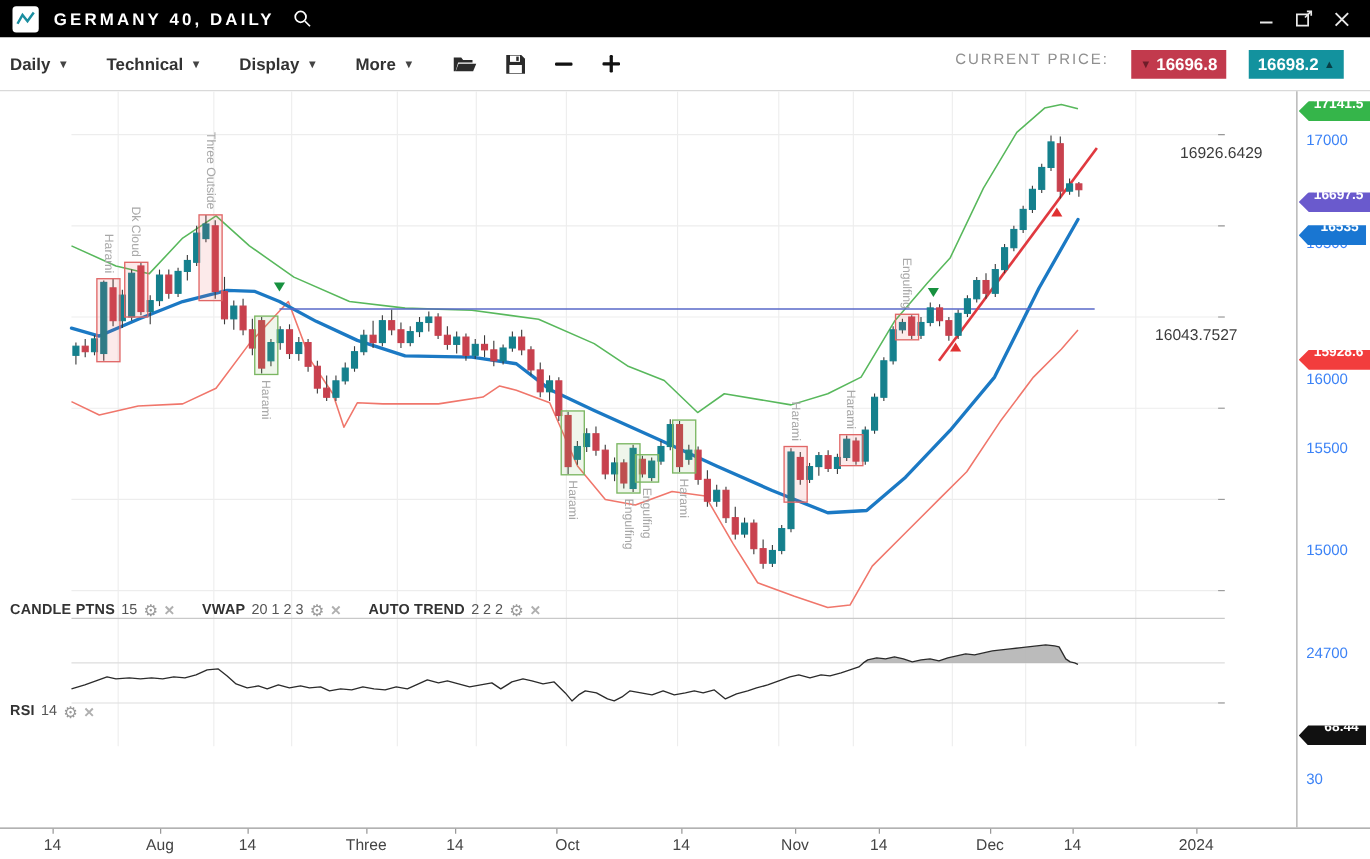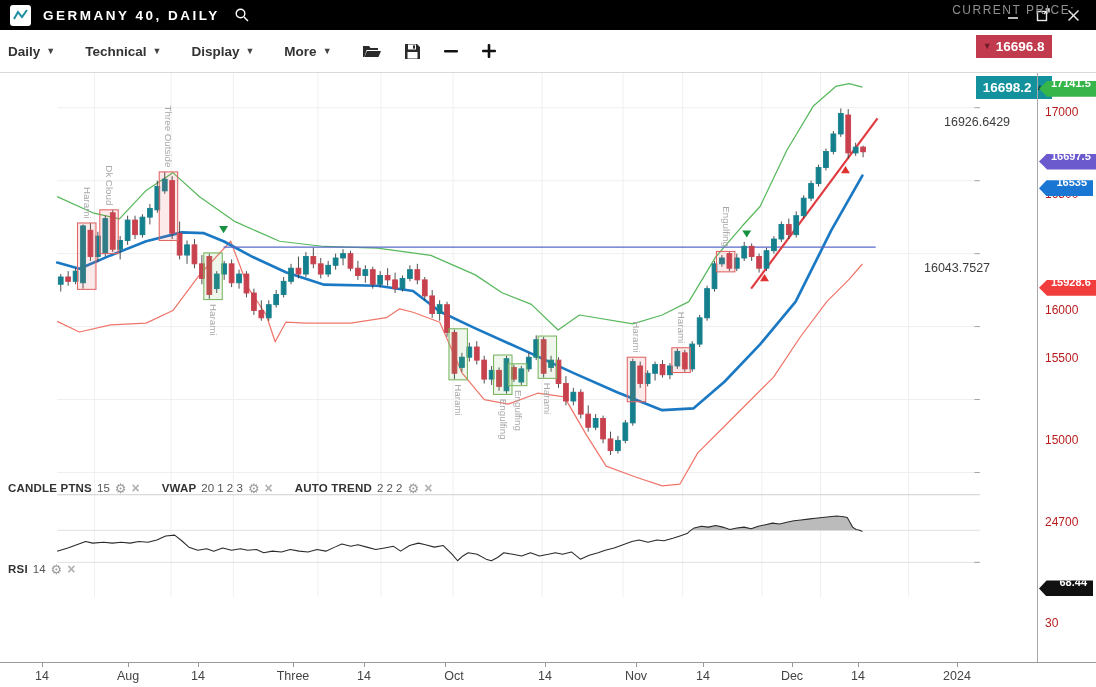--- a/index.html
+++ b/index.html
@@ -16,32 +16,32 @@
   #search-ic { margin-left:14px; display:flex; align-items:center; }
   #win-controls { margin-left:auto; display:flex; align-items:center; gap:17px; padding-right:6px; }
   .winbtn { color:#e8e8e8; display:flex; align-items:center; cursor:default; }
 
   
   #toolbar { position:absolute; left:0; top:30px; width:1096px; height:43px; background:#fff;
     border-bottom:1px solid #d9d9d9; display:flex; align-items:center; padding:0 8px; }
   .menu { font-size:13.5px; font-weight:600; color:#333; margin-right:30px; display:flex; align-items:center; gap:6px; }
   .caret { font-size:9px; color:#444; }
   .tool-ic { margin-right:22px; display:flex; align-items:center; }
-  #cp-group { margin-left:auto; display:flex; align-items:center; gap:18px; padding-right:13px;flex-direction:column; }
+  #cp-group { margin-left:auto; display:flex; gap:18px; padding-right:13px; }
   #cp-label { font-size:12px; color:#8f8f8f; letter-spacing:1.5px; font-weight:400; }
   .price-badge { height:23px; min-width:76px; display:flex; align-items:center; justify-content:center;
     color:#fff; font-size:13.5px; font-weight:700; padding:0 7px; gap:4px; }
   .mini-arrow { font-size:9px; line-height:1; }
 
   
   #chart-wrap { position:absolute; left:0; top:73px; width:1037px; height:589px; }
   #chart-svg { position:absolute; left:0; top:0; }
   #axis-border { position:absolute; left:1037px; top:73px; width:1px; height:589px; background:#aaa; }
   #price-axis { position:absolute; left:1037px; top:73px; width:59px; height:589px; }
-  .tick-label { position:absolute; left:8px; transform:translateY(-50%); font-size:12px; color:#b91c1c; }
+  .tick-label { position:absolute; left:8px; transform:translateY(-50%); font-size:12px; color:#3b82f6; }
   .axis-badge { position:absolute; left:2px; transform:translateY(-50%); height:16px; min-width:54px;
     color:#fff; font-size:11px; font-weight:700; display:flex; align-items:center; justify-content:flex-end;
     padding:0 6px 12px 12px; clip-path:polygon(0 50%, 14% 0, 100% 0, 100% 100%, 14% 100%); z-index:3; }
   .chart-note { position:absolute; font-size:12.5px; color:#3c3c3c; z-index:2; }
 
   
   .chip-row { position:absolute; display:flex; align-items:center; gap:22px; z-index:4; }
   .chip { display:flex; align-items:center; gap:5px; }
   .chip-name { font-size:11.5px; font-weight:700; color:#333; letter-spacing:.2px; }
   .chip-params { font-size:11.5px; color:#555; }
@@ -461,21 +461,21 @@
       <span class="chip-name">RSI</span>
       <span class="chip-params">14</span>
       <span class="gear">⚙</span>
       <span class="chip-x">×</span>
       </span>
   </div>
 
   <div id="price-axis">
       <div class="tick-label" style="top: 39px;">17000</div>
       <div class="tick-label" style="top: 121px;">16500</div>
-      <div class="tick-label" style="top: 216px; margin-top: 21px;">16000</div>
+      <div class="tick-label" style="top: 209px; margin-top: 21px;">16000</div>
       <div class="tick-label" style="top: 285px;">15500</div>
       <div class="tick-label" style="top: 367px;">15000</div>
       <div class="tick-label" style="top: 449px;">24700</div>
       <div class="tick-label" style="top: 550px;">30</div>
       <div class="axis-badge" style="top: 15.794px; background: rgb(53, 181, 74);">17141.5</div>
       <div class="axis-badge" style="top: 88.61px; background: rgb(106, 90, 205);">16697.5</div>
       <div class="axis-badge" style="top: 115.26px; background: rgb(25, 118, 210);">16535</div>
       <div class="axis-badge" style="top: 214.71px; background: rgb(242, 61, 61);">15928.6</div>
       <div class="axis-badge" style="top: 515.404px; background: rgb(17, 17, 17);">68.44</div>
     </div>

